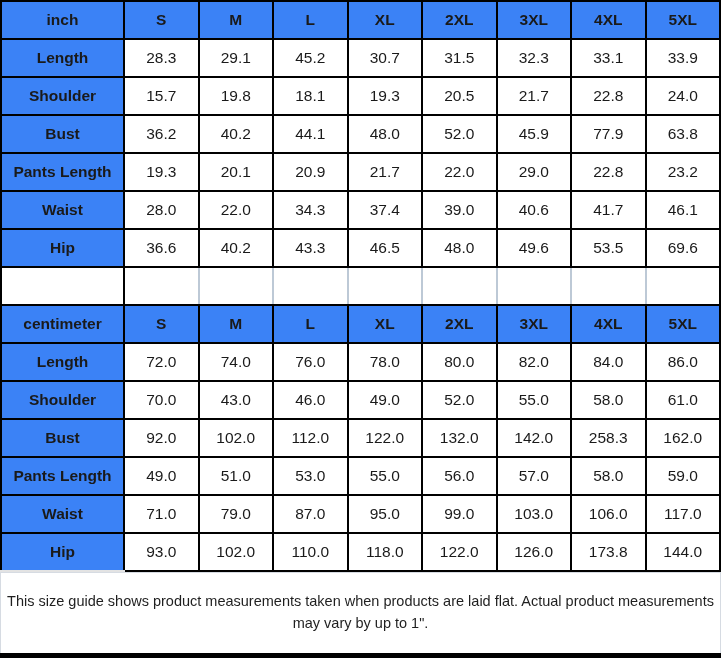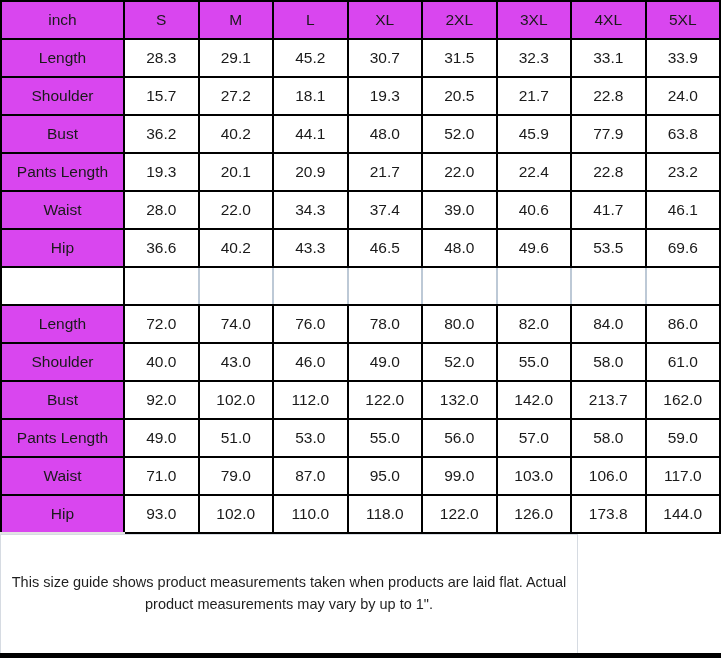--- a/index.html
+++ b/index.html
@@ -25,37 +25,37 @@
     border: 2px solid #000000;
     text-align: center;
     vertical-align: middle;
     font-weight: normal;
     font-size: 15.5px;
     height: 38px;
     padding: 0;
     white-space: nowrap;
     overflow: hidden;
   }
-  th.hdr, td.lbl { background: #d946ef; }
+  th.hdr, td.lbl { background: #3b82f6; font-weight: bold; }
   td.val { background: #ffffff; }
   
   tr.spacer-row td {
     background: #ffffff;
     border-top: 2px solid #000000;
     border-bottom: 2px solid #000000;
     border-left: 2px solid #bdc9d6;
     border-right: 2px solid #bdc9d6;
   }
   tr.spacer-row td.spacer-lbl { border: 2px solid #000000; }
   tr.spacer-row td:nth-child(2) { border-left-color: #000000; }
   tr.spacer-row td:last-child { border-right-color: #000000; }
   
   td.last-lbl { border-bottom-color: #e3e3e3; }
   .footer-note {
-    width: 578px;
+    width: 721px;
     flex: 1;
     border: 1px solid #d6dbe2;
     border-bottom: none;
     display: flex;
     align-items: center;
     justify-content: center;
     text-align: center;
     font-size: 14.5px;
     line-height: 1.5;
     color: #1f1f1f;
@@ -102,21 +102,21 @@
           <td class="val">45.2</td>
           <td class="val">30.7</td>
           <td class="val">31.5</td>
           <td class="val">32.3</td>
           <td class="val">33.1</td>
           <td class="val">33.9</td>
         </tr>
         <tr class="data-row">
           <td class="lbl">Shoulder</td>
           <td class="val">15.7</td>
-          <td class="val">27.2</td>
+          <td class="val">19.8</td>
           <td class="val">18.1</td>
           <td class="val">19.3</td>
           <td class="val">20.5</td>
           <td class="val">21.7</td>
           <td class="val">22.8</td>
           <td class="val">24.0</td>
         </tr>
         <tr class="data-row">
           <td class="lbl">Bust</td>
           <td class="val">36.2</td>
@@ -128,21 +128,21 @@
           <td class="val">77.9</td>
           <td class="val">63.8</td>
         </tr>
         <tr class="data-row">
           <td class="lbl">Pants Length</td>
           <td class="val">19.3</td>
           <td class="val">20.1</td>
           <td class="val">20.9</td>
           <td class="val">21.7</td>
           <td class="val">22.0</td>
-          <td class="val">22.4</td>
+          <td class="val">29.0</td>
           <td class="val">22.8</td>
           <td class="val">23.2</td>
         </tr>
         <tr class="data-row">
           <td class="lbl">Waist</td>
           <td class="val">28.0</td>
           <td class="val">22.0</td>
           <td class="val">34.3</td>
           <td class="val">37.4</td>
           <td class="val">39.0</td>
@@ -165,51 +165,62 @@
           <td class="spacer-lbl"></td>
           <td class="spacer-cell"></td>
           <td class="spacer-cell"></td>
           <td class="spacer-cell"></td>
           <td class="spacer-cell"></td>
           <td class="spacer-cell"></td>
           <td class="spacer-cell"></td>
           <td class="spacer-cell"></td>
           <td class="spacer-cell"></td>
         </tr>
+        <tr class="header-row">
+          <th class="hdr">centimeter</th>
+          <th class="hdr">S</th>
+          <th class="hdr">M</th>
+          <th class="hdr">L</th>
+          <th class="hdr">XL</th>
+          <th class="hdr">2XL</th>
+          <th class="hdr">3XL</th>
+          <th class="hdr">4XL</th>
+          <th class="hdr">5XL</th>
+        </tr>
         <tr class="data-row">
           <td class="lbl">Length</td>
           <td class="val">72.0</td>
           <td class="val">74.0</td>
           <td class="val">76.0</td>
           <td class="val">78.0</td>
           <td class="val">80.0</td>
           <td class="val">82.0</td>
           <td class="val">84.0</td>
           <td class="val">86.0</td>
         </tr>
         <tr class="data-row">
           <td class="lbl">Shoulder</td>
-          <td class="val">40.0</td>
+          <td class="val">70.0</td>
           <td class="val">43.0</td>
           <td class="val">46.0</td>
           <td class="val">49.0</td>
           <td class="val">52.0</td>
           <td class="val">55.0</td>
           <td class="val">58.0</td>
           <td class="val">61.0</td>
         </tr>
         <tr class="data-row">
           <td class="lbl">Bust</td>
           <td class="val">92.0</td>
           <td class="val">102.0</td>
           <td class="val">112.0</td>
           <td class="val">122.0</td>
           <td class="val">132.0</td>
           <td class="val">142.0</td>
-          <td class="val">213.7</td>
+          <td class="val">258.3</td>
           <td class="val">162.0</td>
         </tr>
         <tr class="data-row">
           <td class="lbl">Pants Length</td>
           <td class="val">49.0</td>
           <td class="val">51.0</td>
           <td class="val">53.0</td>
           <td class="val">55.0</td>
           <td class="val">56.0</td>
           <td class="val">57.0</td>

